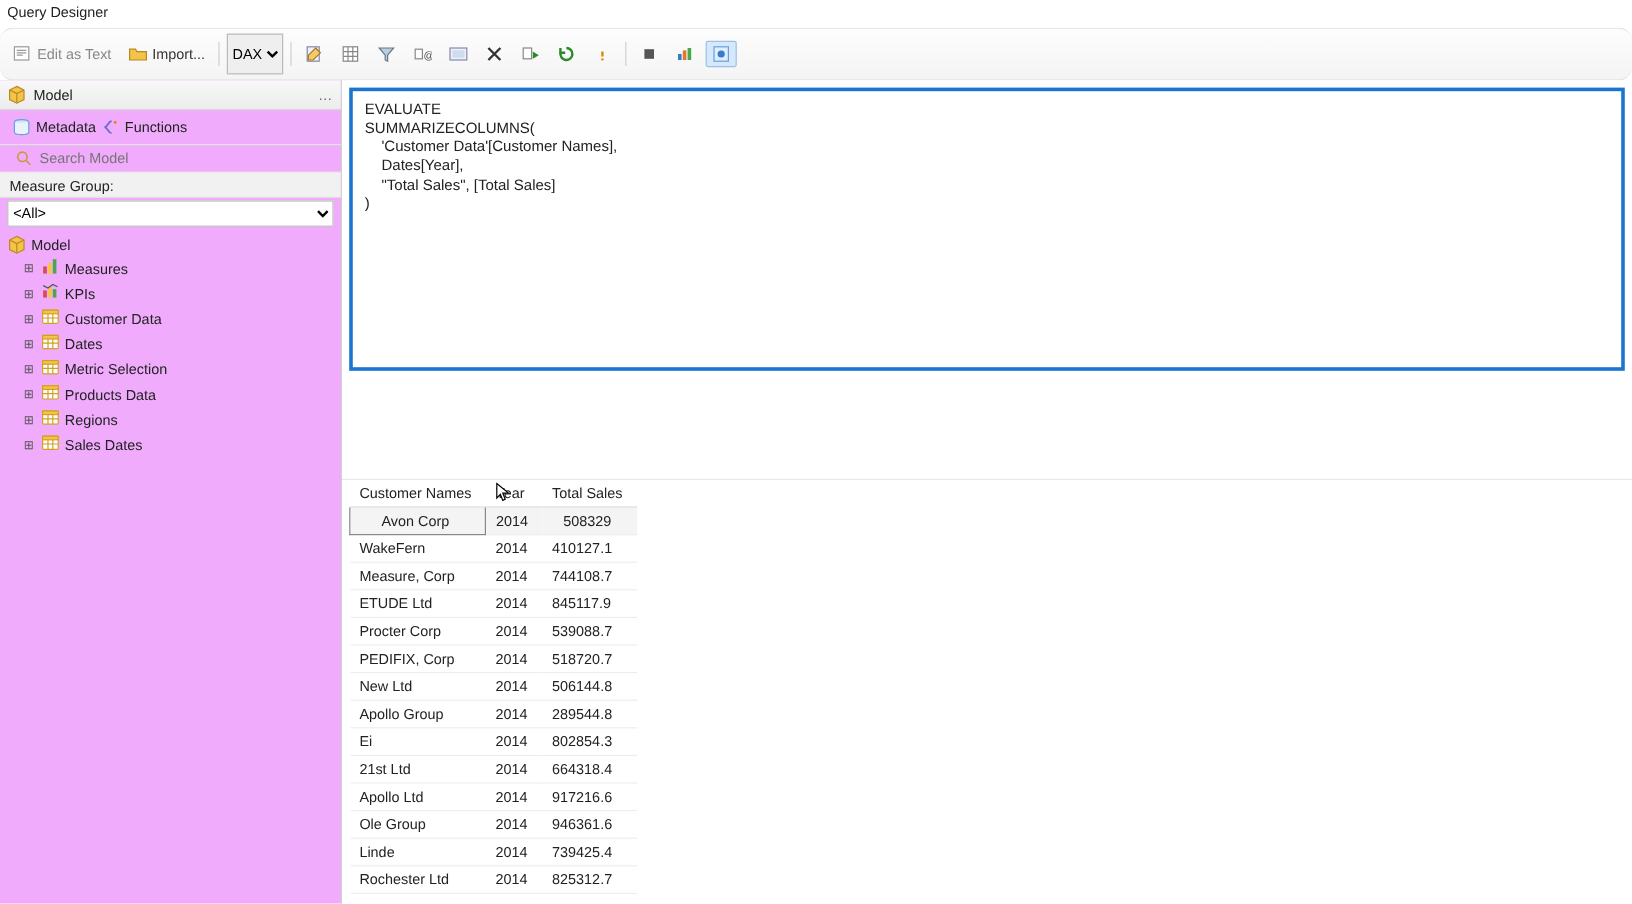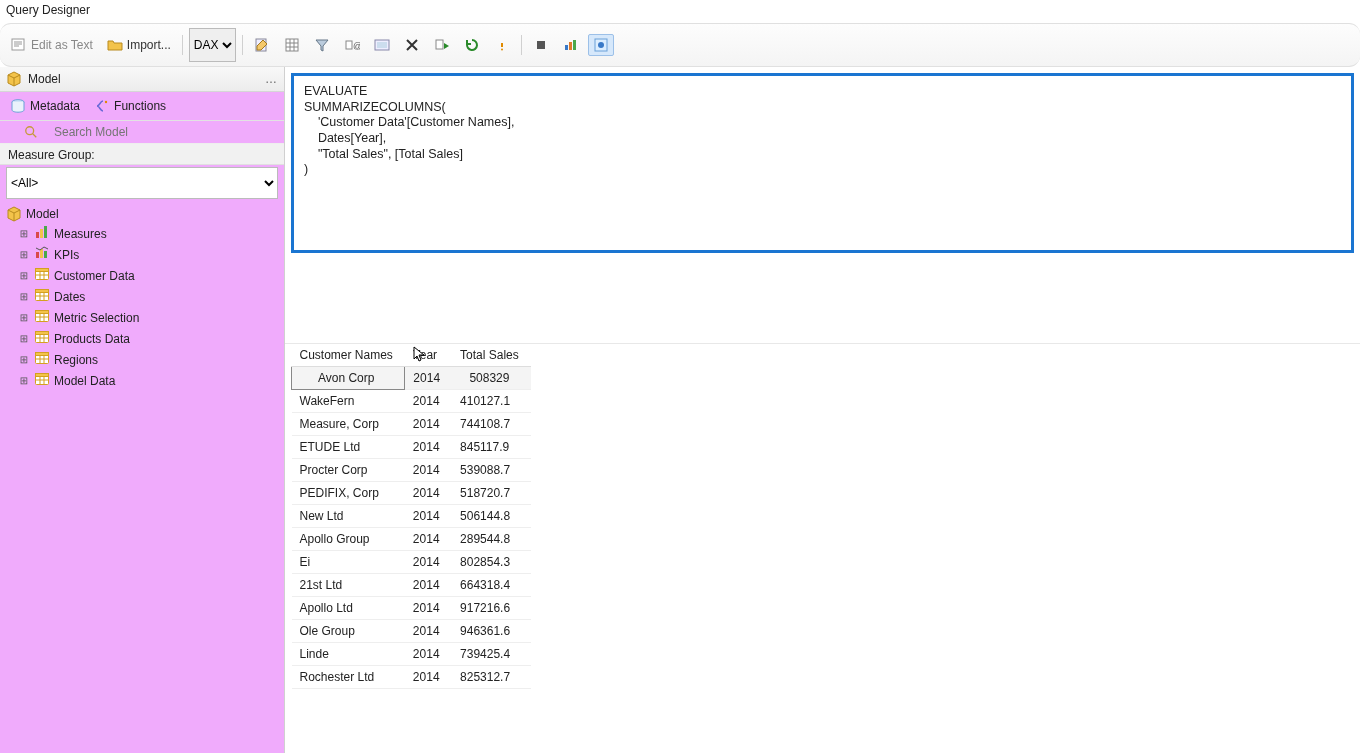--- a/index.html
+++ b/index.html
@@ -62,64 +62,63 @@
     align-items:center;
     gap:6px;
     padding:4px 6px;
     background:linear-gradient(#f8f8f8,#ececec);
     border-bottom:1px solid #d6d6d6;
     font-weight:400;
   }
   .panel-head .ellipsis { margin-left:auto; color:#666; cursor:pointer; letter-spacing:1px;}
   .subtabs {
     display:flex;
-    gap:10px;
     padding:4px 8px;
     border-bottom:1px solid #e2e2e2;
     align-items:center;
   }
   .subtab {
     display:flex; align-items:center; gap:4px;
     cursor:pointer;
     padding:2px 2px;
   }
   .search-row {
-    display:flex; align-items:center; gap:16px;
-    padding:4px 24px;
+    display:flex; align-items:center; gap:6px;
+    padding:4px 13px;
     color:#888;
     border-bottom:1px solid #eee;
   }
   .search-row input {
     border:none; outline:none; background:transparent; font-size:12px; flex:1;
     color:#333;
   }
   .mg-label { padding:4px 8px 2px; background:#f1f1f1; border-bottom:1px solid #e0e0e0;}
   .mg-select {
     margin:2px 6px 4px 6px;
     border:1px solid #bbb;
     font-size:12px;
-    height:32px;
+    height:22px;
     width:calc(100% - 12px);
     background:#fff;
   }
   .tree { padding:2px 4px; overflow:auto; }
   .tree-row {
     display:flex; align-items:center; gap:4px;
     padding:1px 2px;
     cursor:pointer;
     white-space:nowrap;
   }
   .exp { width:12px; text-align:center; color:#555; font-size:10px; }
   .ind1 { padding-left:14px; }
   
   .right { flex:1; display:flex; flex-direction:column; }
   .query-box {
     margin:6px 6px 0 6px;
     border:3px solid #1a75d1;
-    height:180px;
+    height:236px;
     padding:8px 10px;
     font-family: "Segoe UI", Tahoma, sans-serif;
     font-size:12.5px;
     white-space:pre;
     line-height:1.25;
     overflow:auto;
   }
   .gap { height:90px; }
   .results {
     border-top:1px solid #e8e8e8;
@@ -363,21 +362,21 @@
               </svg></span>
             <span>Regions</span>
           </div>
           <div class="tree-row ind1">
             <span class="exp">⊞</span>
             <span><svg width="16" height="16" viewBox="0 0 16 16">
                 <rect x="1.5" y="2.5" width="13" height="11" rx="1" fill="#fff" stroke="#d4a020"></rect>
                 <rect x="1.5" y="2.5" width="13" height="3" fill="#f3c34a" stroke="#d4a020"></rect>
                 <path d="M6 5.5v8M10 5.5v8M1.5 9h13" stroke="#d4a020"></path>
               </svg></span>
-            <span>Model Data</span>
+            <span>Sales Dates</span>
           </div>
         </div>
     </div>
   </div>
 
   <div class="right">
     <div class="query-box">EVALUATE
 SUMMARIZECOLUMNS(
     'Customer Data'[Customer Names],
     Dates[Year],

